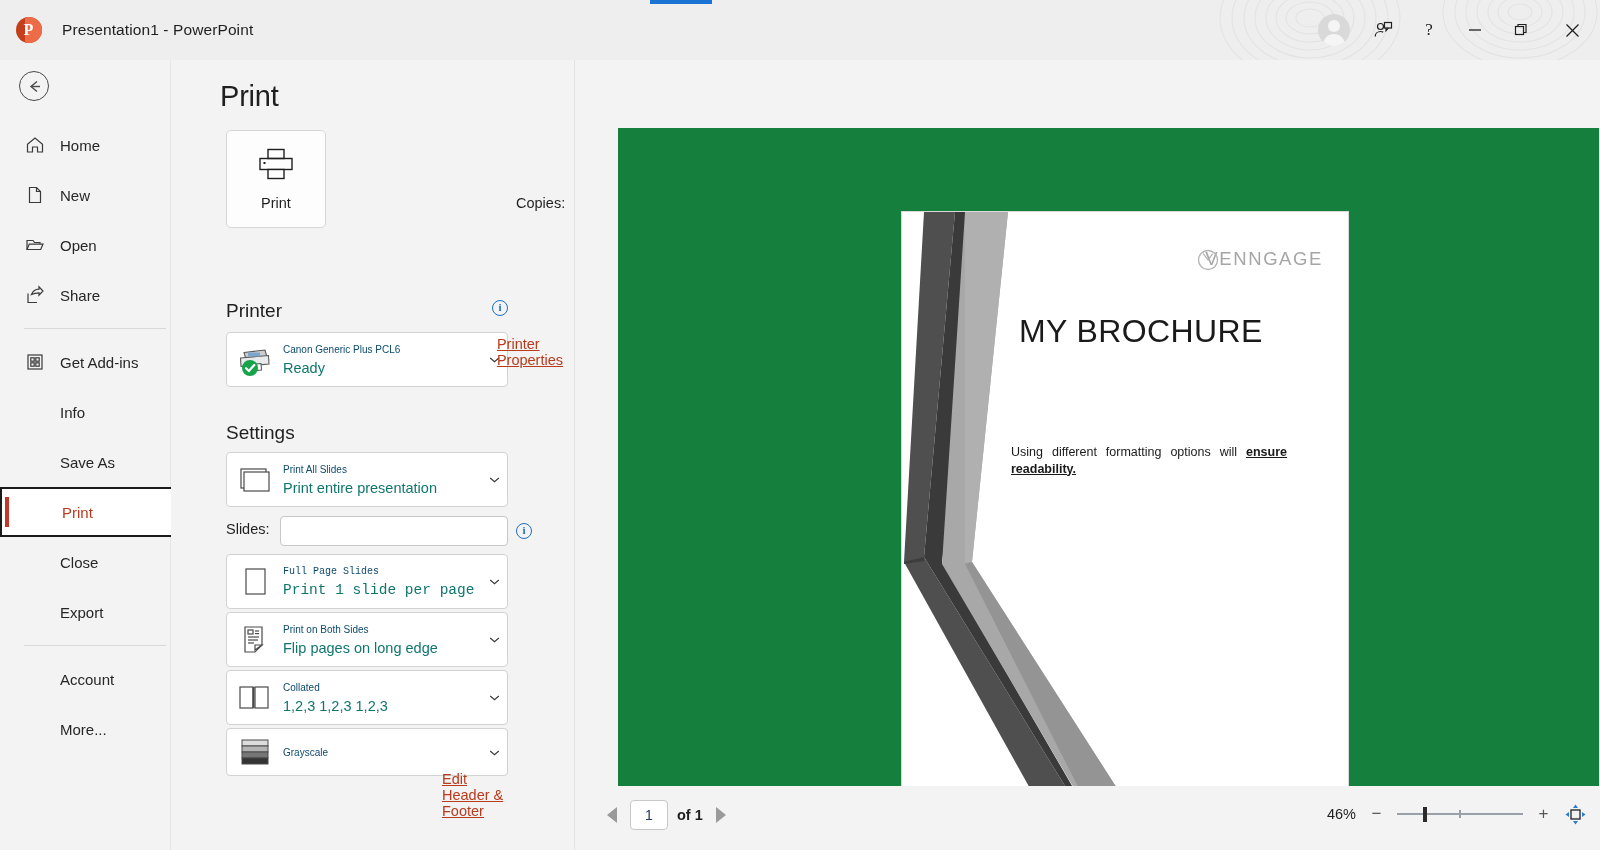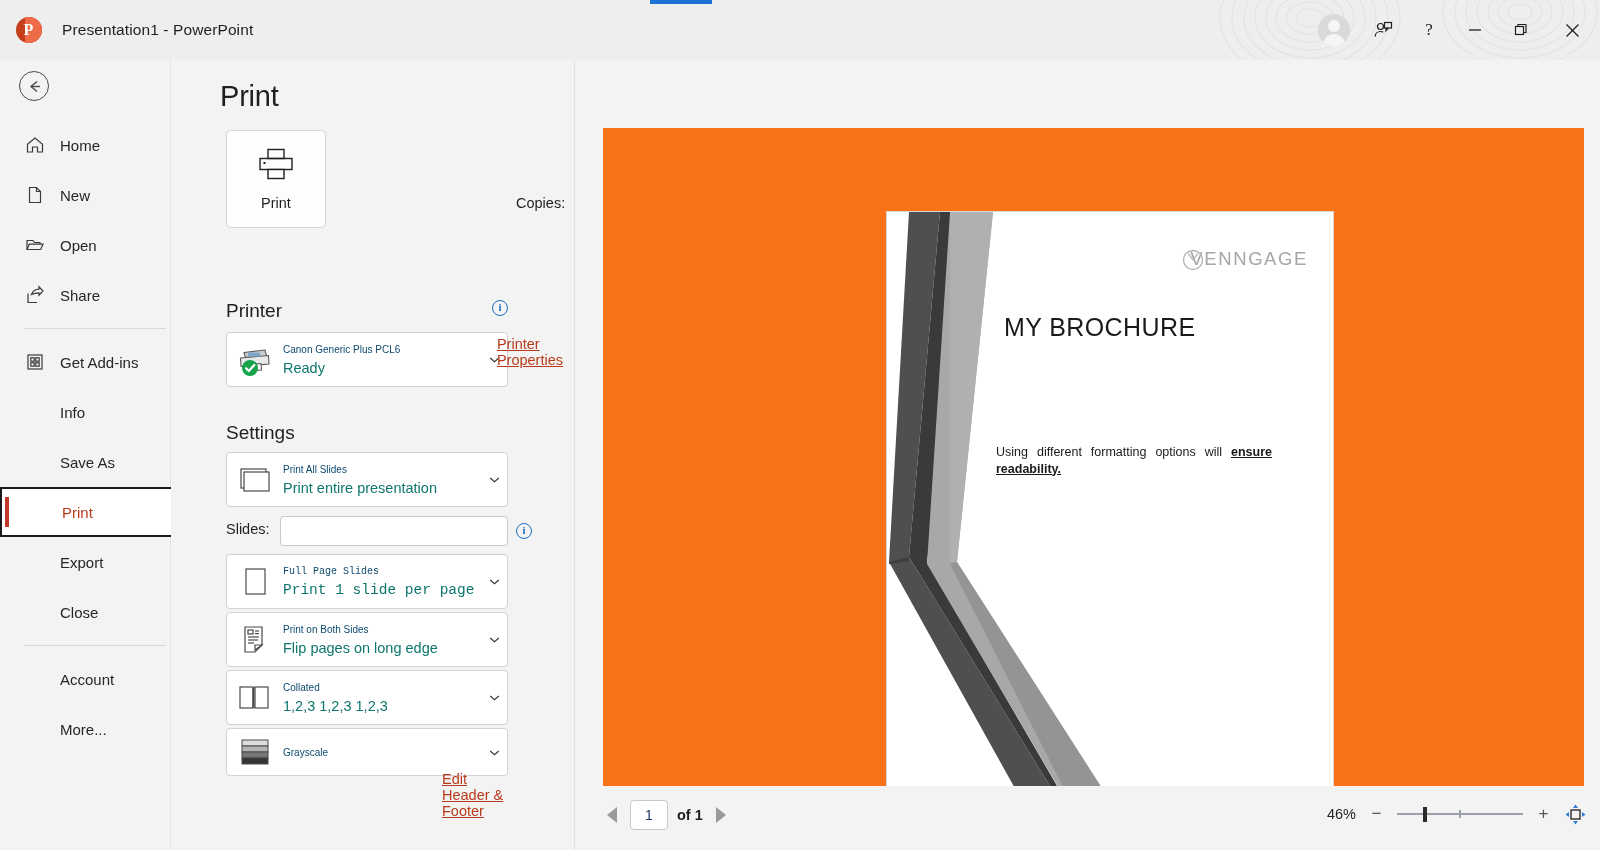--- a/index.html
+++ b/index.html
@@ -141,33 +141,33 @@
 
   .link {
     position: absolute; font-size: 14.5px; color: #b83b1d; text-decoration: underline; cursor: pointer;
   }
 
   
   .preview {
     position: absolute; left: 576px; top: 60px; width: 1024px; height: 790px; background: #f3f3f3;
   }
   .preview-white {
-    position: absolute; left: 27px; top: 68px; width: 981px; height: 718px; background: #f97316;
+    position: absolute; left: 42px; top: 68px; width: 981px; height: 718px; background: #15803d;
   }
   .slide {
     position: absolute; left: 283px; top: 83px; width: 448px; height: 634px;
     background: #fff; border: 1px solid #d8d8d8; overflow: hidden;
   }
   .slide svg { position: absolute; left: 0; top: 0; }
   .slide-logo {
     position: absolute; right: 25px; top: 36px; display: flex; align-items: center; gap: 9px;
   }
   .slide-logo .txt { font-size: 18.5px; color: #a6a6a6; letter-spacing: 1.6px; }
   .slide-title {
-    position: absolute; left: 117px; top: 101px; font-size: 25px; color: #1a1a1a; letter-spacing: .4px;
+    position: absolute; left: 117px; top: 101px; font-size: 32px; color: #1a1a1a; letter-spacing: .4px;
   }
   .slide-body {
     position: absolute; left: 109px; top: 232px; width: 276px;
     font-size: 12.5px; color: #1a1a1a; line-height: 1.32; text-align: justify;
   }
   .slide-body b { font-weight: bold; text-decoration: underline; }
 
   
   .statusbar {
     position: absolute; left: 576px; top: 786px; width: 1024px; height: 64px; background: #f3f3f3;
@@ -331,25 +331,25 @@
       <div class="nav-item">
         <span class="ico empty"></span>
         <span>Save As</span>
       </div>
       <div class="nav-item selected">
         <span class="ico empty"></span>
         <span>Print</span>
       </div>
       <div class="nav-item">
         <span class="ico empty"></span>
+        <span>Close</span>
+      </div>
+      <div class="nav-item">
+        <span class="ico empty"></span>
         <span>Export</span>
-      </div>
-      <div class="nav-item">
-        <span class="ico empty"></span>
-        <span>Close</span>
       </div>
 
       <div class="nav-sep"></div>
 
       <div class="nav-item">
         <span class="ico empty"></span>
         <span>Account</span>
       </div>
       <div class="nav-item">
         <span class="ico empty"></span>

